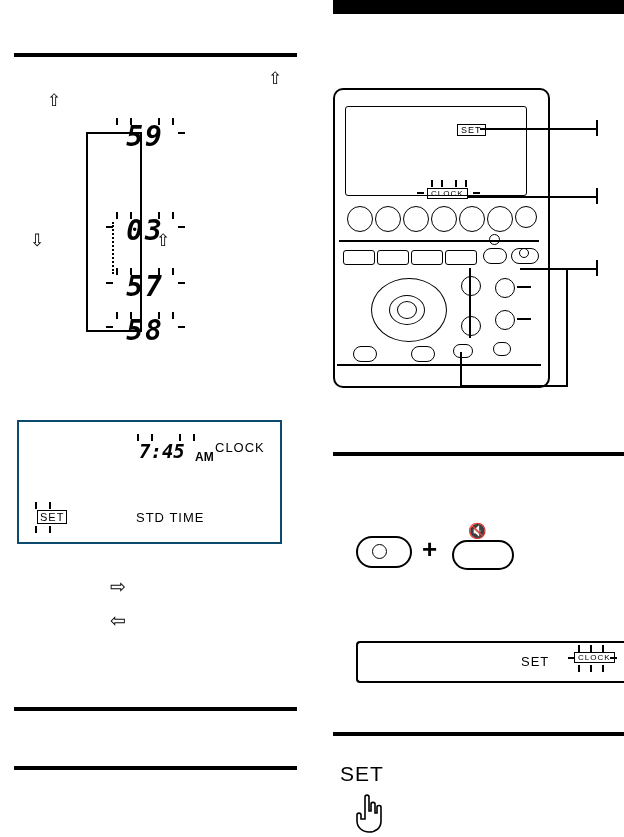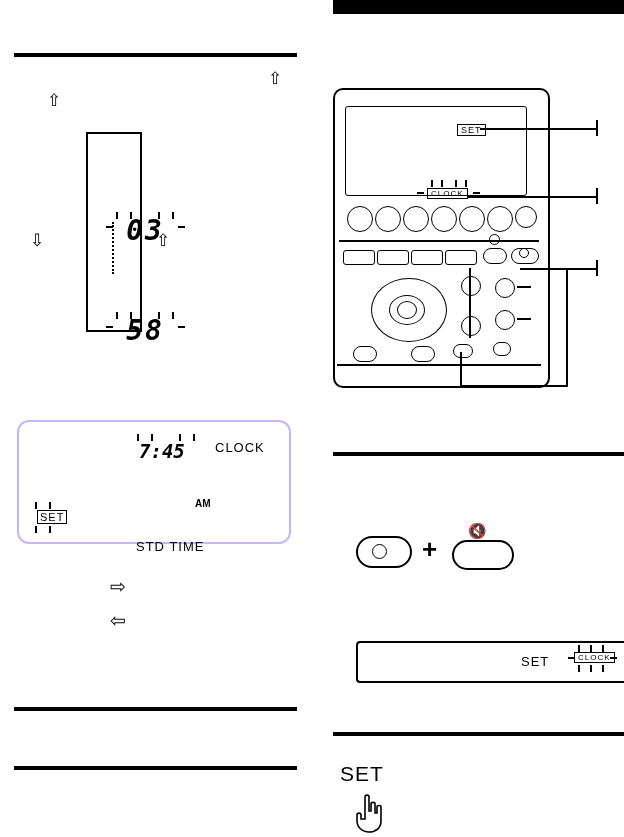--- a/index.html
+++ b/index.html
@@ -39,25 +39,25 @@
   .seg-row{position:absolute;left:22px;width:90px;height:34px;}
   
   .tick{position:absolute;width:2px;height:7px;background:#000;}
   .tickh{position:absolute;width:7px;height:2px;background:#000;}
 
   .vline{position:absolute;width:2px;background:#000;}
   .hline{position:absolute;height:2px;background:#000;}
   .dotline{position:absolute;width:0;border-left:2px dotted #000;}
 
   
-  .lcd-left{left:17px;top:420px;width:261px;height:120px;border:2px solid #c4b5fd;border-radius:12px;padding-left:9px;}
+  .lcd-left{left:17px;top:420px;width:261px;height:120px;border:2px solid #0c4a6e;border-radius:0;}
   .lcd-time{position:absolute;left:120px;top:18px;font-family:"DejaVu Sans Mono",monospace;font-size:19px;font-weight:bold;font-style:italic;letter-spacing:0px;}
-  .lcd-am{position:absolute;left:176px;top:28px;font-size:10px;font-weight:bold;margin-top:48px;}
+  .lcd-am{position:absolute;left:176px;top:28px;font-size:12px;font-weight:bold;}
   .lcd-clock{position:absolute;left:196px;top:18px;font-size:13px;letter-spacing:1px;}
-  .lcd-std{position:absolute;left:117px;top:88px;font-size:13px;letter-spacing:1px;margin-top:29px;}
+  .lcd-std{position:absolute;left:117px;top:88px;font-size:13px;letter-spacing:1px;}
   .lcd-set{position:absolute;left:18px;top:88px;font-size:11px;letter-spacing:1px;border:1.5px solid #000;padding:0 2px;}
 
   
   .r-rule1{left:333px;top:452px;width:291px;height:4px;background:#000;}
   .r-rule2{left:333px;top:732px;width:291px;height:4px;background:#000;}
 
   
   .receiver{left:333px;top:88px;width:215px;height:298px;}
   .rbody{position:absolute;left:0;top:0;width:213px;height:296px;border:2px solid #000;border-radius:10px;}
   .rdisplay{position:absolute;left:12px;top:18px;width:180px;height:88px;border:1.5px solid #000;border-radius:3px;}
@@ -112,32 +112,50 @@
     <div class="vline" style="left:62px;top:52px;height:52px;"></div>
 
     <div class="dotline" style="left:34px;top:104px;height:52px;"></div>
     <div class="vline" style="left:8px;top:104px;height:52px;"></div>
     <div class="vline" style="left:62px;top:104px;height:52px;"></div>
 
     <div class="vline" style="left:8px;top:156px;height:56px;"></div>
     <div class="vline" style="left:62px;top:156px;height:56px;"></div>
     <div class="hline" style="left:8px;top:212px;width:56px;"></div>
 
+    <div class="seg-row" style="top:2px;">
+      <div class="seg">59</div>
+      <div class="tick" style="left:16px;top:-2px;"></div>
+        <div class="tick" style="left:30px;top:-2px;"></div>
+      <div class="tick" style="left:58px;top:-2px;"></div>
+        <div class="tick" style="left:72px;top:-2px;"></div>
+      <div class="tickh" style="left:6px;top:12px;"></div>
+        <div class="tickh" style="left:78px;top:12px;"></div>
+    </div>
 
 
     <div class="seg-row" style="top:96px;">
       <div class="seg">03</div>
       <div class="tick" style="left:16px;top:-2px;"></div>
         <div class="tick" style="left:30px;top:-2px;"></div>
       <div class="tick" style="left:58px;top:-2px;"></div>
         <div class="tick" style="left:72px;top:-2px;"></div>
       <div class="tickh" style="left:6px;top:12px;"></div>
         <div class="tickh" style="left:78px;top:12px;"></div>
     </div>
 
+    <div class="seg-row" style="top:152px;">
+      <div class="seg">57</div>
+      <div class="tick" style="left:16px;top:-2px;"></div>
+        <div class="tick" style="left:30px;top:-2px;"></div>
+      <div class="tick" style="left:58px;top:-2px;"></div>
+        <div class="tick" style="left:72px;top:-2px;"></div>
+      <div class="tickh" style="left:6px;top:12px;"></div>
+        <div class="tickh" style="left:78px;top:12px;"></div>
+    </div>
 
     <div class="seg-row" style="top:196px;">
       <div class="seg">58</div>
       <div class="tick" style="left:16px;top:-2px;"></div>
         <div class="tick" style="left:30px;top:-2px;"></div>
       <div class="tick" style="left:58px;top:-2px;"></div>
         <div class="tick" style="left:72px;top:-2px;"></div>
       <div class="tickh" style="left:6px;top:12px;"></div>
         <div class="tickh" style="left:78px;top:12px;"></div>
     </div>

